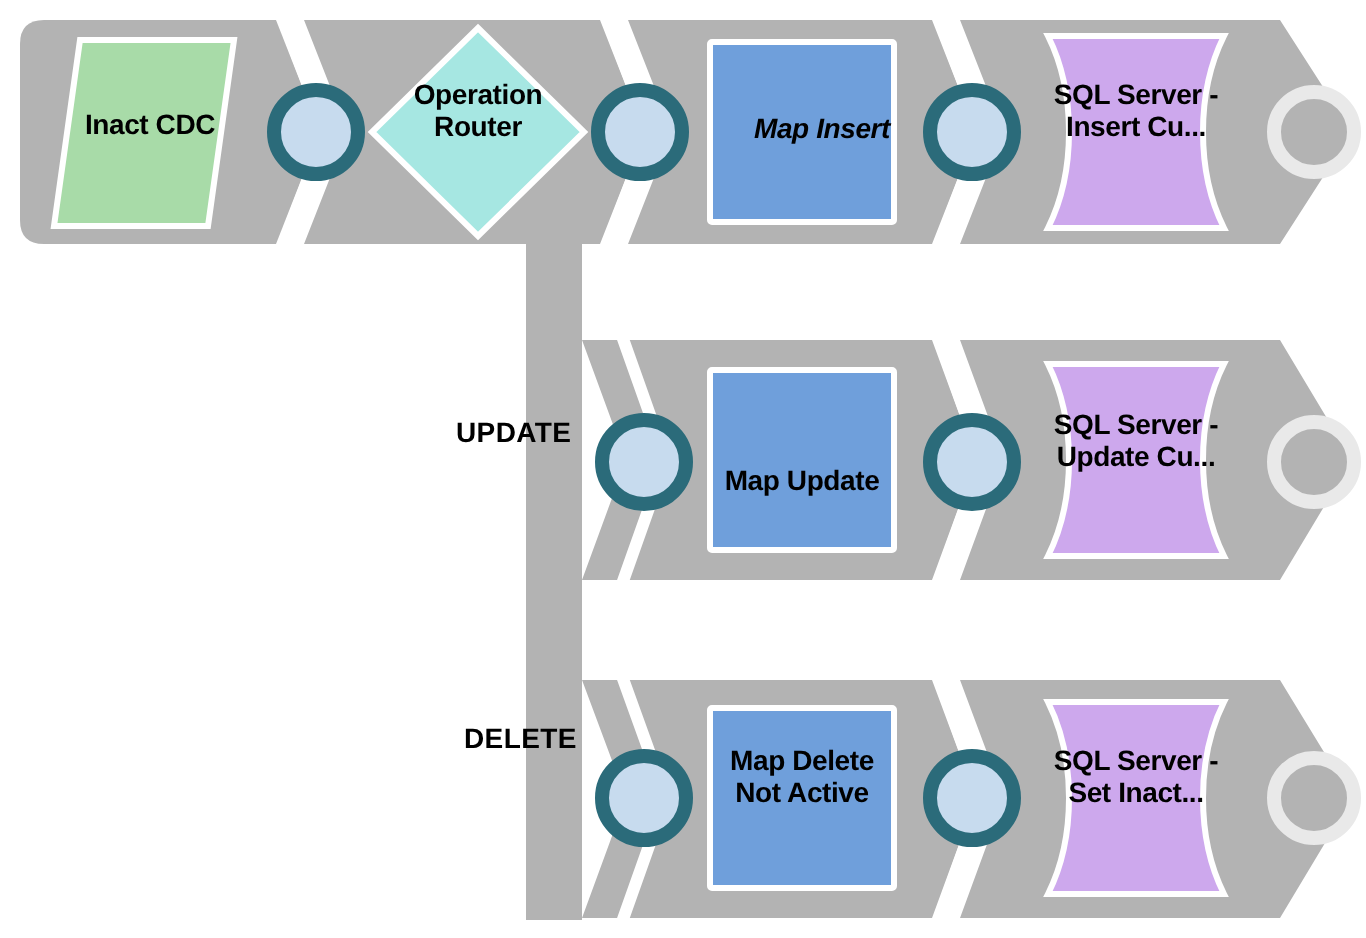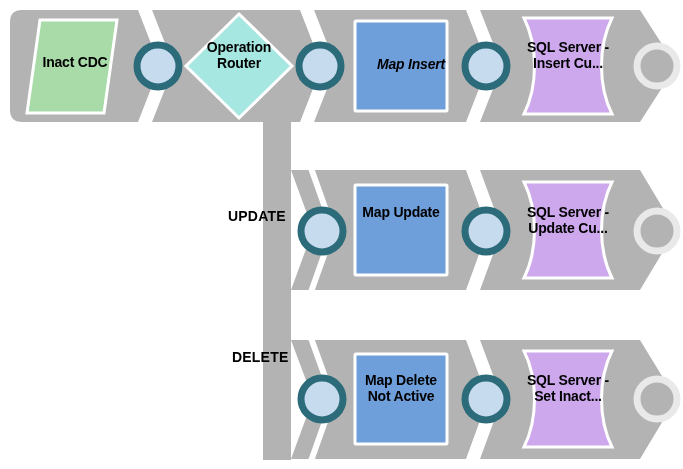--- a/index.html
+++ b/index.html
@@ -94,24 +94,24 @@
 <div class="lbl shape-lbl" style="left:179px;top:40px;width:120px;">Operation
 Router</div>
 
 <div class="lbl shape-lbl" style="left:355px;top:57px;width:112px;font-style:italic;">Map Insert</div>
 
 <div class="lbl shape-lbl" style="left:508px;top:40px;width:120px;">SQL Server -
 Insert Cu...</div>
 
 <div class="lbl branch-lbl" style="left:228px;top:196px;width:80px;text-align:left;margin-top:13px;">UPDATE</div>
 
-<div class="lbl shape-lbl" style="left:351px;top:205px;width:100px;">Map Update</div>
+<div class="lbl shape-lbl" style="left:351px;top:233px;width:100px;">Map Update</div>
 
 <div class="lbl shape-lbl" style="left:508px;top:205px;width:120px;">SQL Server -
 Update Cu...</div>
 
-<div class="lbl branch-lbl" style="left:232px;top:350px;width:80px;text-align:left;">DELETE</div>
+<div class="lbl branch-lbl" style="left:232px;top:362px;width:80px;text-align:left;">DELETE</div>
 
 <div class="lbl shape-lbl" style="left:351px;top:373px;width:100px;text-align:center;">Map Delete
 Not Active</div>
 
 <div class="lbl shape-lbl" style="left:508px;top:373px;width:120px;">SQL Server -
 Set Inact...</div>
 
 </body></html>

